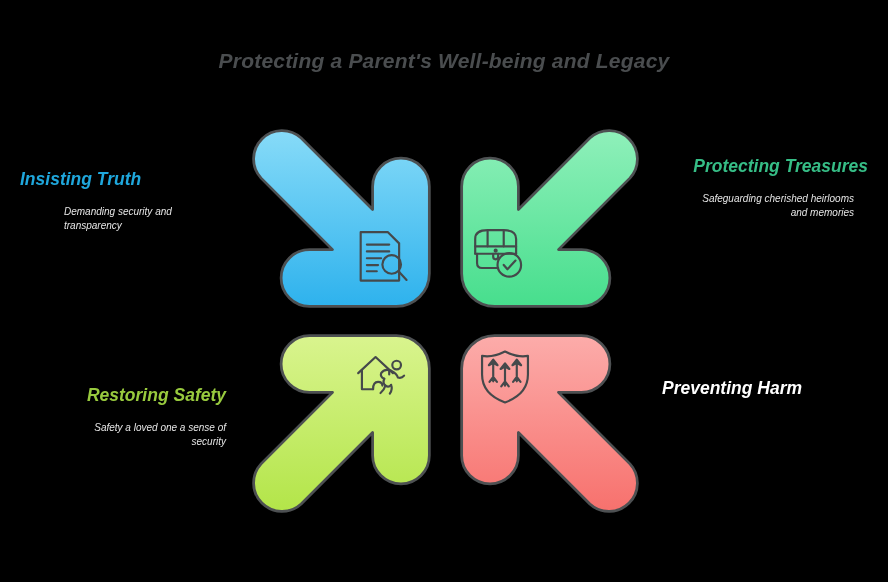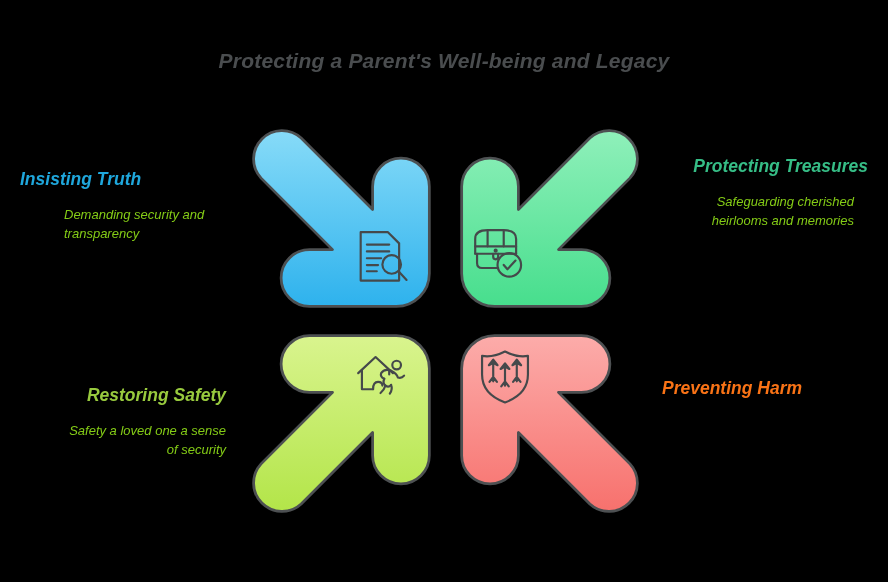--- a/index.html
+++ b/index.html
@@ -9,21 +9,21 @@
     font-family:"Liberation Sans", sans-serif;
     font-style:italic;
   }
   .title {
     position:absolute; top:49px; left:0; right:0;
     text-align:center; font-size:21px; font-weight:bold;
     letter-spacing:.2px; margin:0;
   }
   .block { position:absolute; }
   .block h2 { margin:0 0 13px 0; font-size:17.5px; font-weight:bold; line-height:1.35; }
-  .block p  { margin:0; font-size:13px; line-height:1.48; color:#84cc16; }
+  .block p  { margin:0; font-size:10px; line-height:1.48; color:#e5e5e5; }
   .b-tl { left:20px;  top:168px; width:206px; text-align:left; }
   .b-tr { left:662px; top:155px; width:182px; text-align:right;margin-left:24px; }
   .b-bl { left:20px;  top:384px; width:206px; text-align:right; }
   .b-br { left:662px; top:377px; width:182px; text-align:left; }
   .b-tl p, .b-bl p { max-width:162px; margin-left:auto; }
   .b-tr p, .b-br p { max-width:168px; }
   .arrow { position:absolute; width:183px; height:183px; }
   .arrow .shape { display:block; width:100%; height:100%; }
   .a-tl { left:250px; top:127px; }
   .a-tr { left:458px; top:127px; }
@@ -51,21 +51,21 @@
     <h2 style="color: rgb(54, 189, 134);">Protecting Treasures</h2>
     <p>Safeguarding cherished heirlooms and memories</p>
   </section>
 
   <section class="block b-bl">
     <h2 style="color: rgb(152, 202, 62);">Restoring Safety</h2>
     <p>Safety a loved one a sense of security</p>
   </section>
 
   <section class="block b-br">
-    <h2 style="color: #f97316;">Preventing Harm</h2>
+    <h2 style="color: #ffffff;">Preventing Harm</h2>
   </section>
 
   <div class="arrow a-tl">
     <svg class="shape" viewBox="0 0 200 200">
       <defs>
         <linearGradient id="g0" x1="0" y1="0" x2="0" y2="1">
           <stop offset="0" stop-color="#87DBF8"></stop>
           <stop offset="1" stop-color="#2EB2ED"></stop>
         </linearGradient>
       </defs>

